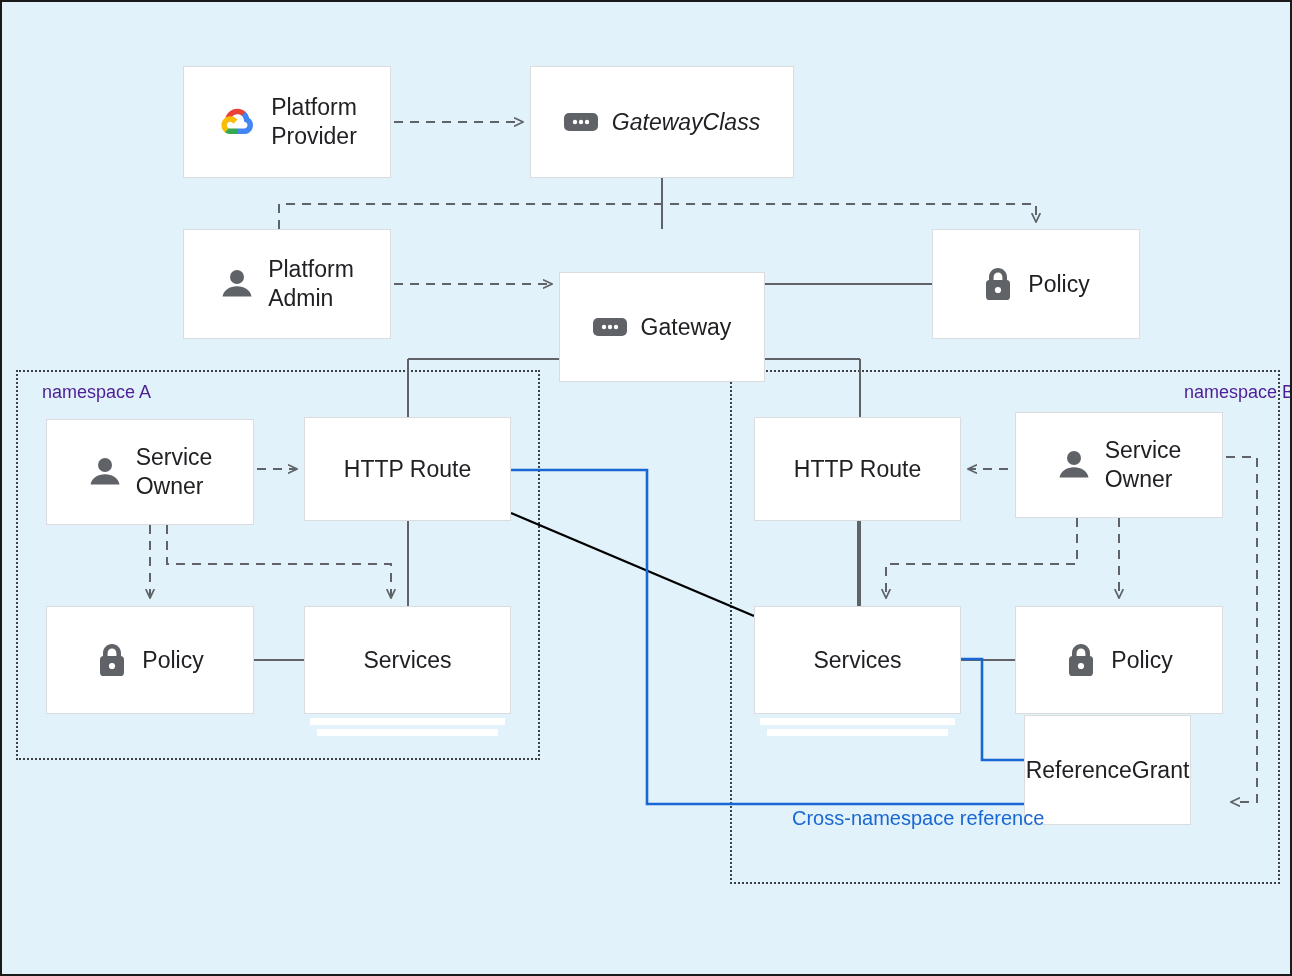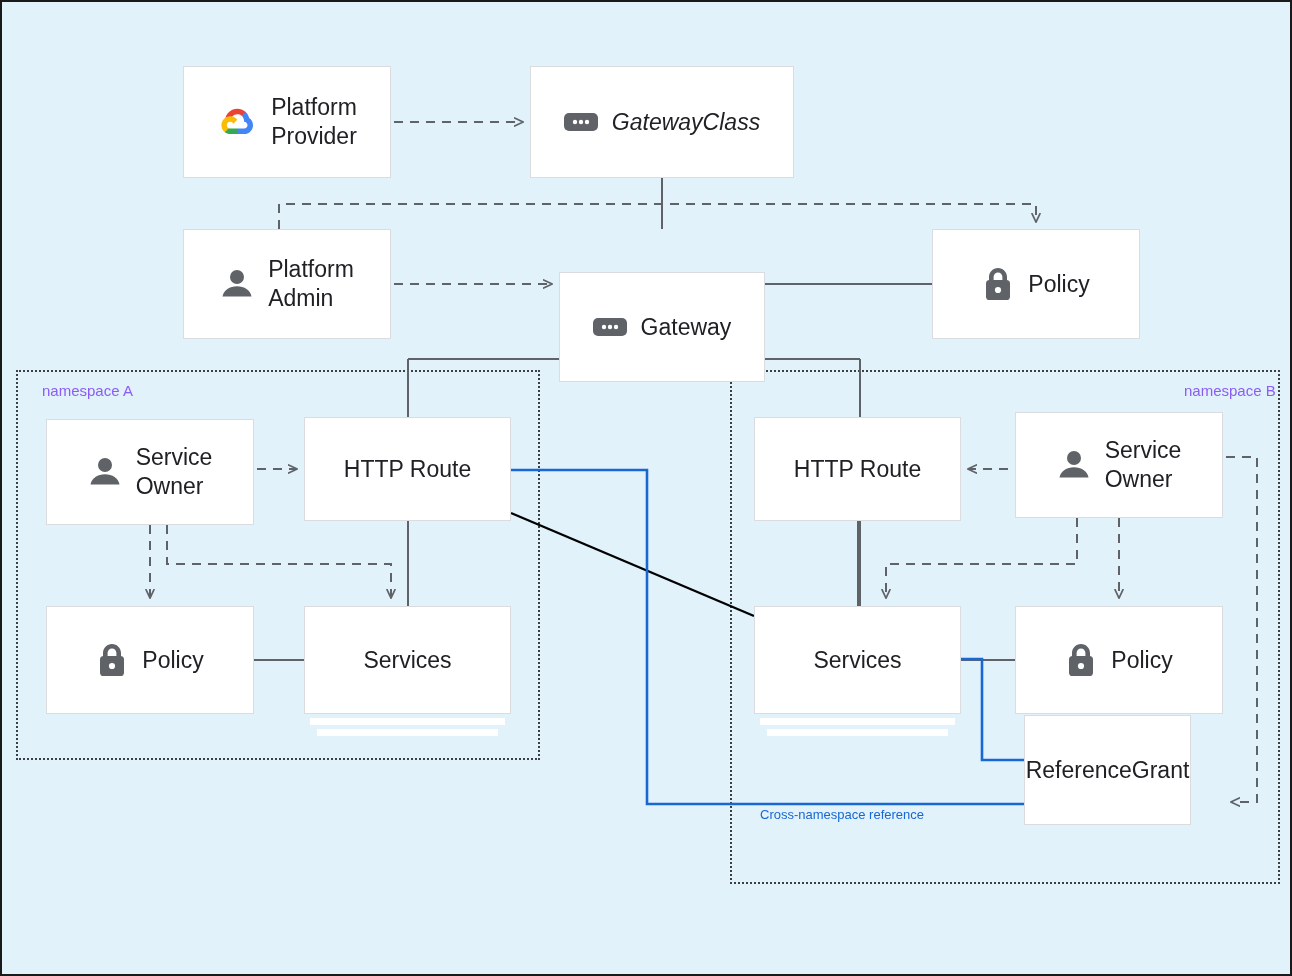--- a/index.html
+++ b/index.html
@@ -14,22 +14,22 @@
   }
   svg.layer{position:absolute;left:0;top:0;width:1292px;height:976px;overflow:visible;}
   .ns{
     position:absolute;
     border:2px dotted #3c4043;
     box-sizing:border-box;
     background:transparent;
   }
   .ns-label{
     position:absolute;
-    font-size:15px;
-    color:#8b5cf6;
+    font-size:18px;
+    color:#4c1d95;
     white-space:nowrap;
     text-align:right;
   }
   .node{
     position:absolute;
     background:#ffffff;
     border:1px solid #dadce0;
     box-sizing:border-box;
     display:flex;
     align-items:center;
@@ -47,24 +47,25 @@
   .node.center .lbl{text-align:center;}
   .stack-bar{
     position:absolute;
     background:#ffffff;
     height:7px;
     z-index:4;
   }
   .ico{flex:none;display:block;}
   .xns-label{
     position:absolute;
-    font-size:13px;
+    font-size:20px;
     color:#1967d2;
     white-space:nowrap;
     z-index:6;
+    margin-left:32px;
   }
 </style>
 </head>
 <body>
 
 <div id="canvas">
 
   <div id="ns-layer">
       <div class="ns" style="left: 14px; top: 368px; width: 524px; height: 390px;"></div>
       <div class="ns-label" style="top: 380px; left: 40px;">namespace A</div>

